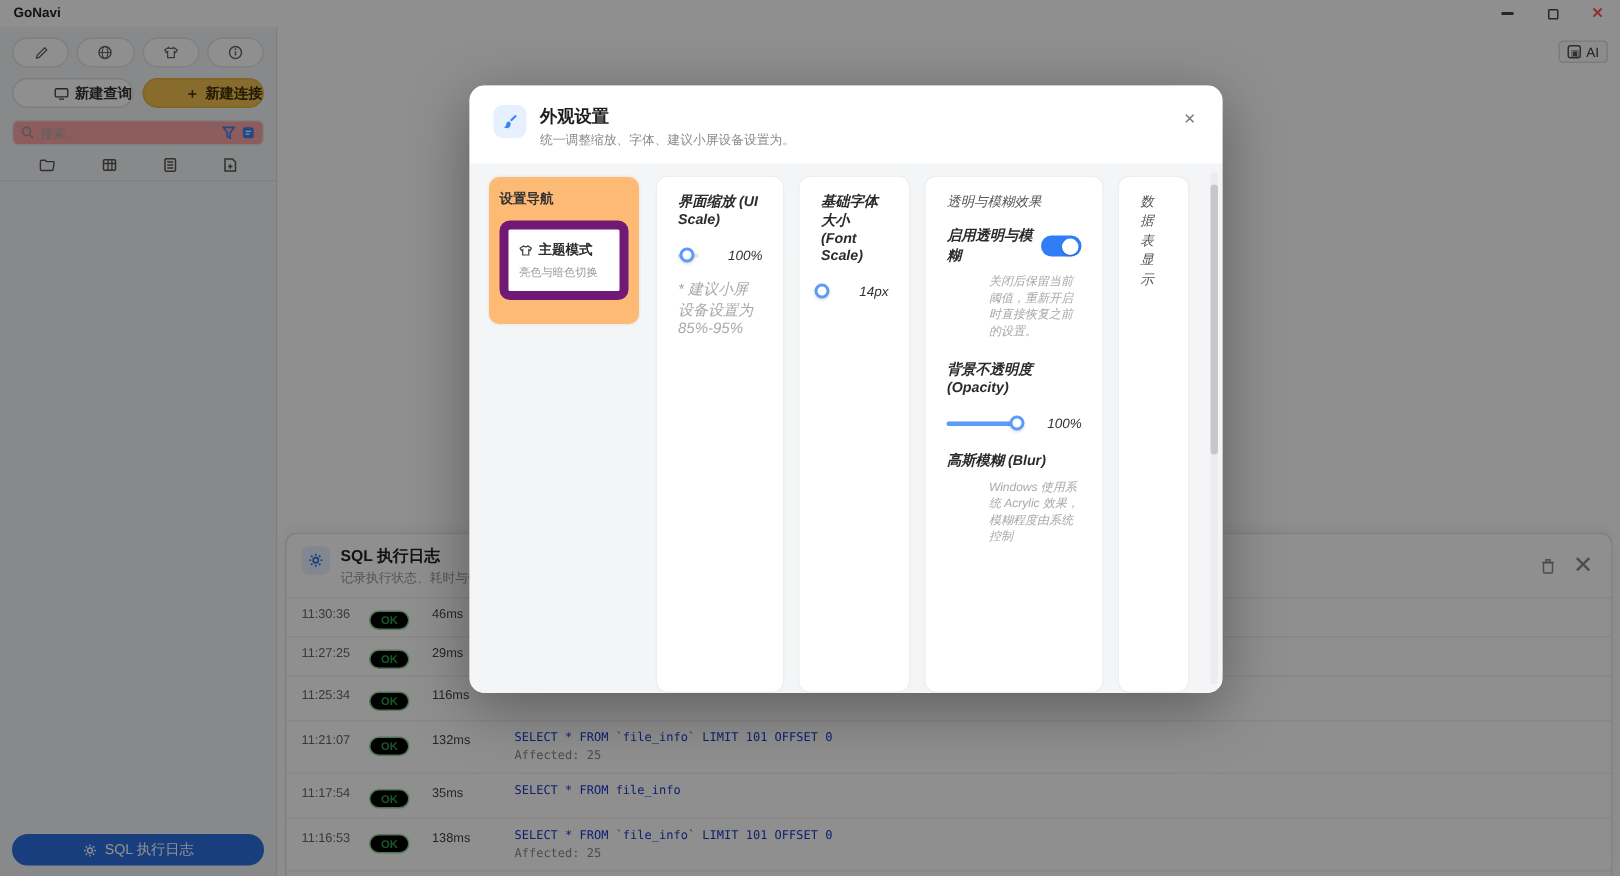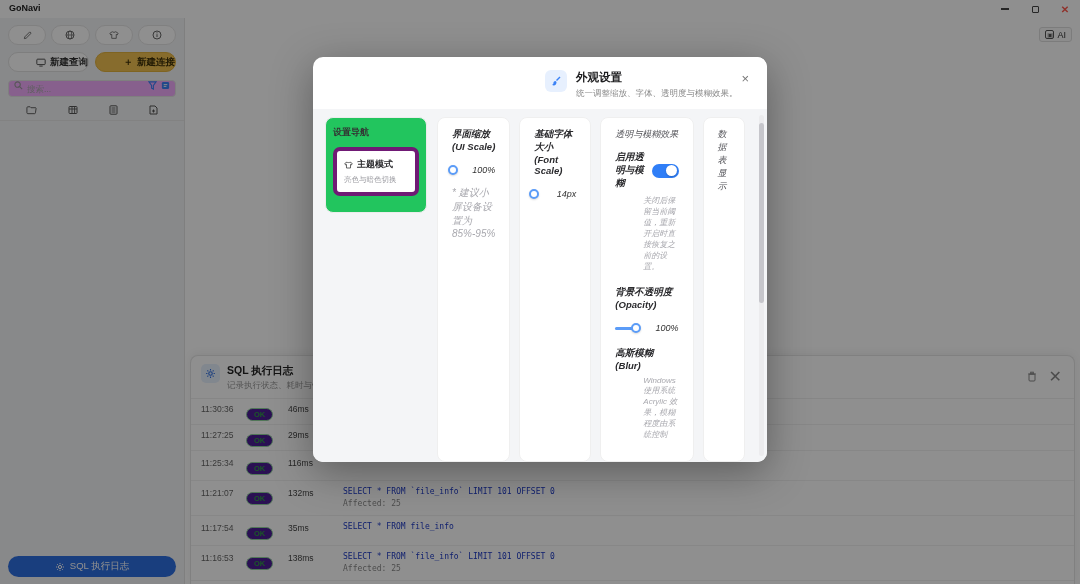--- a/index.html
+++ b/index.html
@@ -16,21 +16,21 @@
   .win-btn .mini { width:8px; height:1.5px; background:#444; }
 
   
   .sidebar { position:absolute; top:18px; left:0; width:185px; bottom:0; background:#f3f4f6; border-right:1px solid #e3e3e3; z-index:1; }
   .tool-row { display:flex; gap:5px; padding:7px 8px 0 8px; }
   .tool-btn { flex:1; height:20px; background:#fff; border:1px solid #e4e4e4; border-radius:10px; display:flex; align-items:center; justify-content:center; color:#555; }
   .btn-row { display:flex; gap:6px; padding:7px 8px 0 8px; }
   .pill-btn { flex:1; height:20px; border-radius:10px; display:flex; align-items:center; justify-content:flex-end; gap:4px; font-size:9.5px; font-weight:bold; }
   .pill-btn.query { background:#fff; border:1px solid #e0e0e0; color:#333; }
   .pill-btn.connect { background:#f0c050; border:1px solid #e3b23e; color:#3c2f08; }
-  .search-row { margin:8px 8px 0 8px; height:17px; background:#f0abfc; border:1px solid #e2e2e2; border-radius:4px; display:flex; padding:0 5px; gap:4px; }
+  .search-row { margin:8px 8px 0 8px; height:17px; background:#fca5a5; border:1px solid #e2e2e2; border-radius:4px; display:flex; align-items:center; padding:0 5px; gap:4px; }
   .search-row input { border:none; outline:none; flex:1; font-size:8.5px; color:#555; background:transparent; width:60px; font-family:"Liberation Sans",sans-serif; }
   .search-row input::placeholder { color:#aaa; }
   .tabs-row { display:flex; justify-content:space-around; padding:8px 10px 5px 10px; border-bottom:1px solid #e8e8e8; color:#666; }
   .tree { padding:4px 0; }
   .tree-item { display:flex; align-items:center; height:16px; padding:0 6px; gap:4px; font-size:9.5px; color:#333; }
   .caret { font-size:7px; color:#888; width:8px; }
   .db-icon { width:12px; height:12px; border:1px solid #ccd4de; border-radius:3px; background:#fff; font-size:6px; font-weight:bold; display:flex; align-items:center; justify-content:center; }
   .db-icon.mysql { color:#2b5d80; }
   .db-icon.redis { color:#fff; background:#d82c20; border-color:#d82c20; font-style:italic; }
   .db-icon.pg { color:#336791; }
@@ -47,39 +47,39 @@
   .log-head { display:flex; align-items:flex-start; padding:8px 12px 6px 10px; }
   .log-head-icon { width:19px; height:19px; background:#e7f0fe; border-radius:5px; display:flex; align-items:center; justify-content:center; color:#2e6fe0; margin-right:7px; }
   .log-title { font-size:10.5px; font-weight:bold; color:#222; }
   .log-sub { font-size:8.5px; color:#999; margin-top:2px; }
   .log-head-actions { margin-left:auto; display:flex; gap:12px; color:#888; align-items:center; padding-top:3px; }
   .log-rows { border-top:1px solid #efefef; }
   .log-row { display:flex; align-items:flex-start; padding:5px 0 5px 10px; border-bottom:1px solid #f1f1f1; min-height:27px; }
   .log-row.compact { min-height:18px; padding:3px 0 3px 10px; }
   .lr-time { width:45px; font-size:8.5px; color:#666; padding-top:2px; }
   .lr-badge-wrap { width:42px; padding-top:1px; }
-  .lr-badge { display:inline-block; font-size:7.5px; font-weight:bold; color:#2e9e44; background:#4c1d95; border:1px solid #8fd49b; border-radius:8px; padding:1px 7px; }
+  .lr-badge { display:inline-block; font-size:7.5px; font-weight:bold; color:#2e9e44; background:#000000; border:1px solid #8fd49b; border-radius:8px; padding:1px 7px; }
   .lr-dur { width:55px; font-size:8.5px; color:#444; padding-top:2px; }
   .lr-sql { flex:1; font-family:"DejaVu Sans Mono", monospace; font-size:8px; color:#1d39c4; line-height:1.5; }
   .lr-aff { color:#8a8a8a; }
 
   
   .overlay { position:absolute; inset:0; background:rgba(0,0,0,0.44); z-index:40; }
 
   
-  .modal { position:absolute; left:313px; top:57px; width:454px; height:405px; background:#fff; border-radius:10px; z-index:50; box-shadow:0 10px 40px rgba(0,0,0,.35); overflow:hidden; display:flex; flex-direction:column;align-items:flex-end; }
+  .modal { position:absolute; left:313px; top:57px; width:502px; height:405px; background:#fff; border-radius:10px; z-index:50; box-shadow:0 10px 40px rgba(0,0,0,.35); overflow:hidden; display:flex; flex-direction:column; }
   .modal-head { display:flex; align-items:flex-start; padding:13px 14px 9px 16px; background:#fff; }
   .modal-head-icon { width:22px; height:22px; background:#e7f0fe; border-radius:6px; display:flex; align-items:center; justify-content:center; color:#3b82f6; margin-right:9px; }
   .modal-title { font-size:11.5px; font-weight:bold; color:#1d1d1f; }
   .modal-sub { font-size:8.5px; color:#8a8a8a; margin-top:3px; }
   .modal-close { margin-left:auto; color:#777; font-size:13px; line-height:13px; padding:2px 4px; cursor:default; }
   .modal-body { flex:1; display:flex; background:#f4f5f7; padding:8px 14px 0 12px; gap:10px; position:relative; overflow:hidden; }
-  .settings-nav { width:102px; background:#22c55e; border:1px solid #ececec; border-radius:8px; padding:8px 7px; align-self:flex-start; }
+  .settings-nav { width:102px; background:#fdba74; border:1px solid #ececec; border-radius:8px; padding:8px 7px; align-self:flex-start; }
   .nav-heading { font-size:9px; font-weight:bold; color:#333; margin-bottom:8px; }
-  .nav-item { border-radius:7px; padding:7px 7px; margin-bottom:8px; border:4px solid #701a75; background:#fff; }
+  .nav-item { border-radius:7px; padding:7px 7px; margin-bottom:8px; border:6px solid #701a75; background:#fff; }
   .nav-item.selected { background:#e9f2fe; border-color:#bdd8fb; }
   .nav-item-label { font-size:9px; font-weight:bold; color:#2b2b2e; display:flex; align-items:center; gap:4px; }
   .nav-item-desc { font-size:7.5px; color:#9a9aa0; margin-top:4px; }
   .settings-content { flex:1; display:flex; flex-direction:row; gap:9px; padding-right:8px;font-style:italic; }
   .setting-card { background:#fff; border:1px solid #efefef; border-radius:8px; padding:10px 14px; }
   .setting-label { font-size:9.5px; font-weight:bold; color:#2b2b2e; }
   .slider-row { display:flex; align-items:center; margin-top:13px; gap:10px; }
   .slider { flex:1; position:relative; height:10px; }
   .slider .track { position:absolute; top:4px; left:0; right:0; height:3px; background:#e9e9e9; border-radius:2px; }
   .slider .fill { position:absolute; top:4px; left:0; width:var(--p,50%); height:3px; background:#ccdcf6; border-radius:2px; }
@@ -312,21 +312,21 @@
   <div class="modal">
     <div class="modal-head">
       <div class="modal-head-icon">
         <svg class="icon-svg" width="12" height="12" viewBox="0 0 12 12">
             <path d="M9.5 1.5 L6 5 L7 6 L10.5 2.5 Z" fill="#3b82f6"></path>
             <path d="M5.5 6 C4 6 3.5 7 3.4 8.2 C3.3 9.3 2.5 9.6 2 9.7 C2.8 10.6 4.6 10.8 5.6 9.8 C6.4 9 6.5 7.6 6.5 7 Z" fill="#3b82f6"></path>
           </svg>
       </div>
       <div>
         <div class="modal-title">外观设置</div>
-        <div class="modal-sub">统一调整缩放、字体、透明度与模糊效果。</div>
+        <div class="modal-sub">统一调整缩放、字体、建议小屏设备设置为。</div>
       </div>
       <div class="modal-close">×</div>
     </div>
     <div class="modal-body">
       <div class="settings-nav">
         <div class="nav-heading">设置导航</div>
         <div class="nav-item">
           <div class="nav-item-label">
             <span>
                 <svg class="icon-svg" width="9" height="8" viewBox="0 0 12 10">

